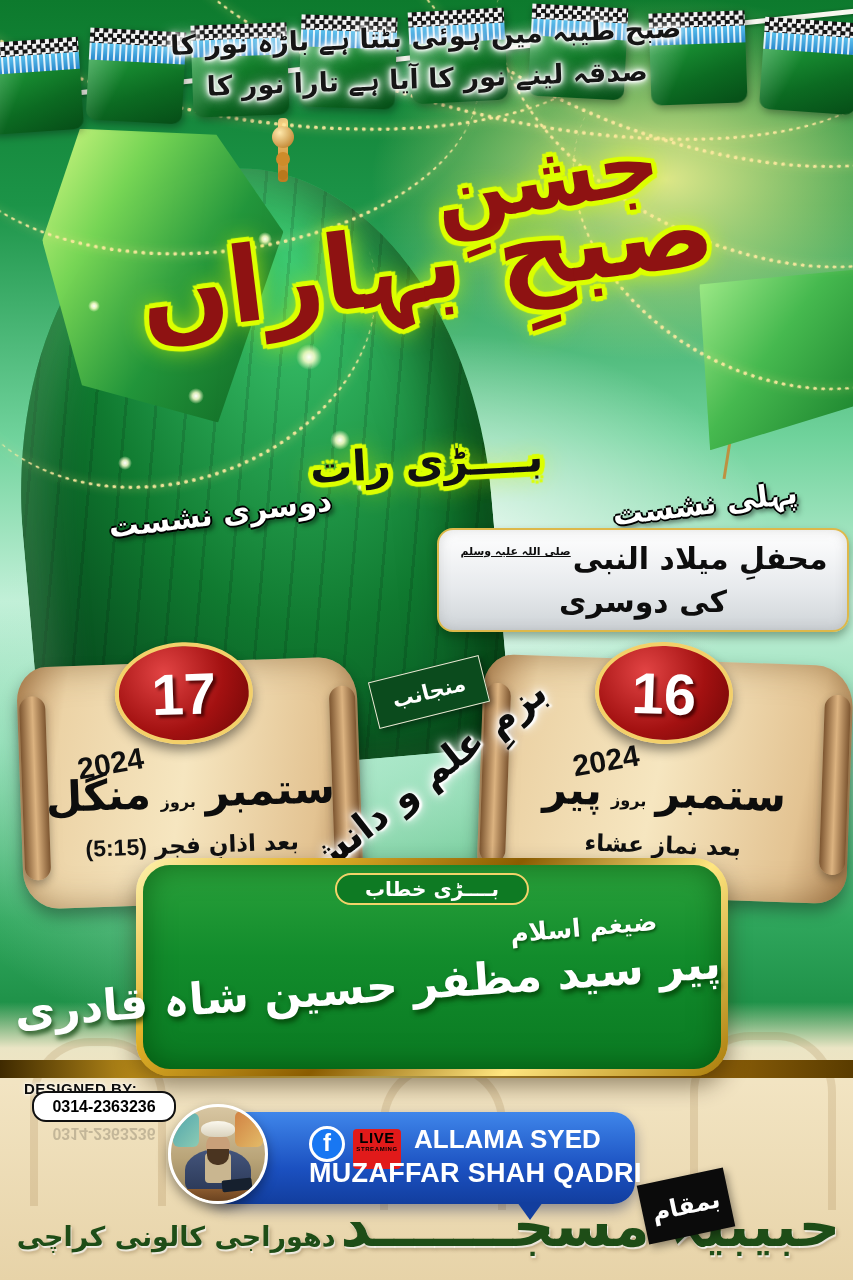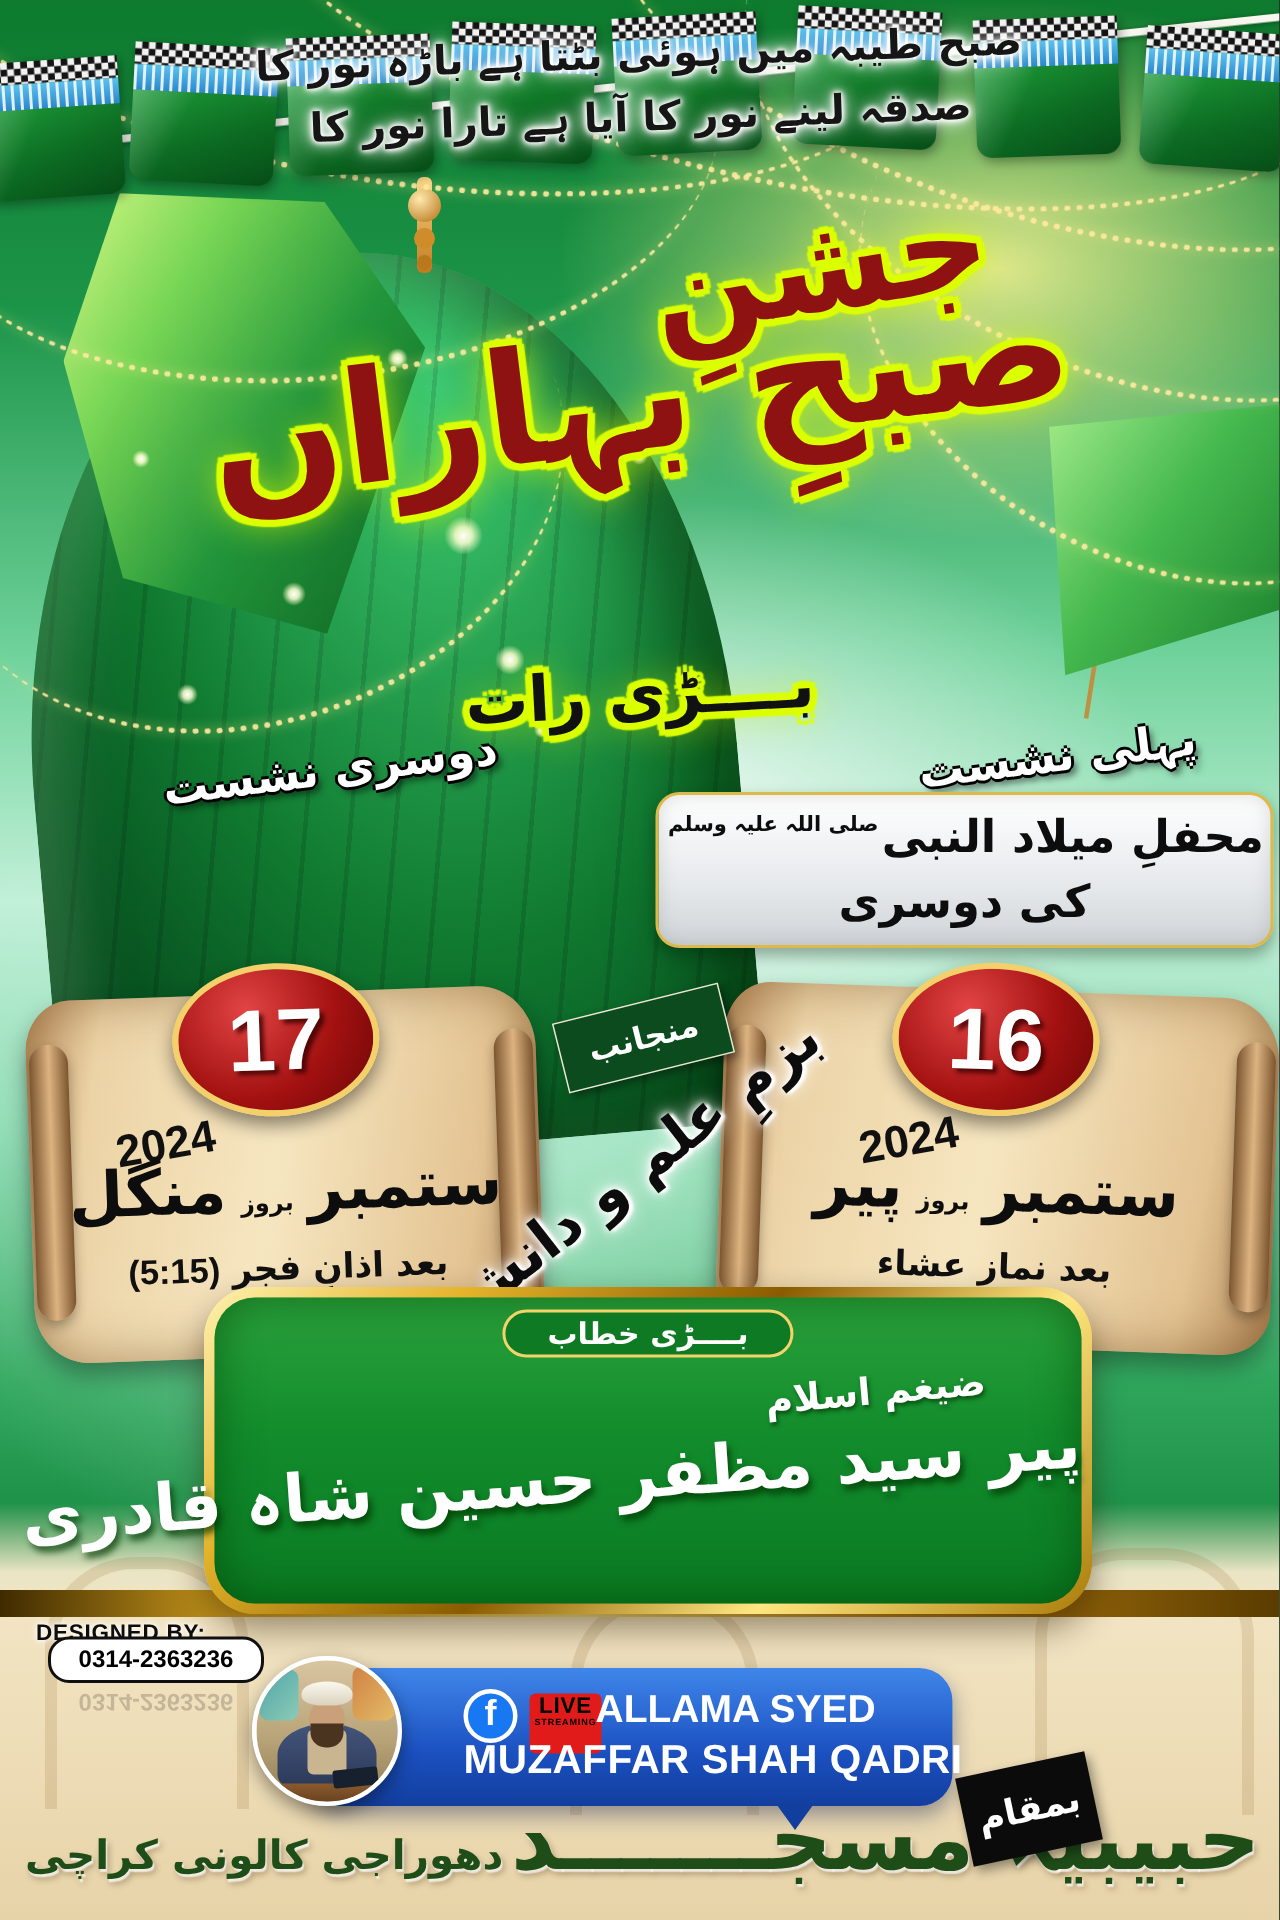--- a/index.html
+++ b/index.html
@@ -57,21 +57,21 @@
   .title .t2{display:block;font-size:104px;margin-top:-26px;transform:rotate(-7deg);}
   .glowY{text-shadow:-5px 0 1px #dcff00,5px 0 1px #dcff00,0 -5px 1px #dcff00,0 5px 1px #dcff00,
     -4px -4px 1px #dcff00,4px 4px 1px #dcff00,-4px 4px 1px #dcff00,4px -4px 1px #dcff00,0 0 26px rgba(225,255,0,.95);}
   .bigNight{left:0;right:0;top:438px;text-align:center;font-size:42px;font-weight:bold;color:#111;transform:rotate(-3deg);}
   
   .sesHead{font-size:30px;font-weight:bold;color:#fff;white-space:nowrap;
     text-shadow:-2px 0 0 #000,2px 0 0 #000,0 -2px 0 #000,0 2px 0 #000,3px 4px 5px rgba(0,0,0,.55);}
   .sesPanel{height:100px;border:2px solid #ddb84a;border-radius:16px;display:flex;align-items:center;justify-content:center;
     background:linear-gradient(180deg,#ffffff,#e6e9ec 60%,#cfd4d8);box-shadow:0 5px 10px rgba(0,30,0,.35), inset 0 0 12px rgba(120,120,120,.25);
     font-weight:bold;color:#0d0d0d;text-align:center;}
-  .hon{font-size:14px;display:inline-block;transform:translateY(-14px);margin:12px 2px;}
+  .hon{font-size:11px;display:inline-block;transform:translateY(-14px);margin:12px 2px;text-decoration:underline;}
   
   .scroll{background:linear-gradient(100deg,#c09463 0%,#ecd3a6 14%,#f6e6c0 48%,#e3c392 84%,#b3895a 100%);
     border-radius:30px 38px 32px 36px/34px 42px 30px 38px;
     box-shadow:inset 0 0 34px rgba(110,70,25,.5),0 8px 16px rgba(0,0,0,.35);}
   .curl{position:absolute;top:12%;width:26px;height:76%;border-radius:13px;
     background:linear-gradient(90deg,#7c5530,#dcb380 50%,#7c5530);box-shadow:0 4px 8px rgba(0,0,0,.3);}
   .dayOval{position:absolute;width:130px;height:94px;border:4px solid #f3d06a;border-radius:50%;
     background:radial-gradient(circle at 35% 28%,#e24444,#a31111 55%,#6d0606);display:flex;align-items:center;justify-content:center;
     color:#fff;font-size:58px;font-weight:bold;font-family:"Liberation Sans",sans-serif;
     text-shadow:3px 3px 3px rgba(60,0,0,.8);box-shadow:0 6px 12px rgba(0,0,0,.45);}
@@ -134,21 +134,21 @@
   .blueBar{left:205px;top:1112px;width:430px;height:92px;border-radius:22px;z-index:8;
     background:linear-gradient(180deg,#3f86ea,#1b50c0 62%,#123e9e);box-shadow:0 6px 14px rgba(0,20,80,.4);}
   .blueBar:after{content:"";position:absolute;left:312px;bottom:-16px;border-left:13px solid transparent;
     border-right:13px solid transparent;border-top:18px solid #123e9e;}
   .fbIcon{position:absolute;left:104px;top:14px;width:30px;height:30px;border-radius:50%;background:#1877f2;border:3px solid #fff;
     color:#fff;font-family:"Liberation Sans",sans-serif;font-weight:bold;font-size:24px;line-height:28px;text-align:center;}
   .liveBadge{position:absolute;left:148px;top:17px;width:48px;height:40px;background:#e11a1a;border-radius:4px;color:#000000;
     font-family:"Liberation Sans",sans-serif;text-align:center;}
   .liveBadge .lv{font-size:15px;font-weight:bold;line-height:17px;letter-spacing:.5px;}
   .liveBadge .st{font-size:6px;font-weight:bold;letter-spacing:.6px;line-height:6px;}
-  .allama1{position:absolute;left:192px;top:12px;color:#fff;font-family:"Liberation Sans",sans-serif;font-weight:bold;font-size:26px;white-space:nowrap;}
+  .allama1{position:absolute;left:209px;top:12px;color:#fff;font-family:"Liberation Sans",sans-serif;font-weight:bold;font-size:26px;white-space:nowrap;}
   .allama2{position:absolute;left:104px;top:46px;color:#fff;font-family:"Liberation Sans",sans-serif;font-weight:bold;font-size:27px;white-space:nowrap;letter-spacing:.3px;}
   
   .venueBadge{left:642px;top:1176px;width:88px;height:60px;background:#0b0b0b;transform:rotate(-12deg);z-index:8;
     display:flex;align-items:center;justify-content:center;color:#fff;font-size:24px;font-weight:bold;box-shadow:2px 4px 8px rgba(0,0,0,.4);}
   .venueLine{left:0;right:0;top:1192px;text-align:center;color:#1e4d17;z-index:7;
     text-shadow:1px 2px 1px rgba(255,255,255,.75),2px 3px 4px rgba(70,40,0,.35);}
   .venueLine .vbig{font-size:58px;font-weight:bold;}
   .venueLine .vsmall{font-size:27px;font-weight:bold;margin-left:4px;}
 </style>
 </head>

